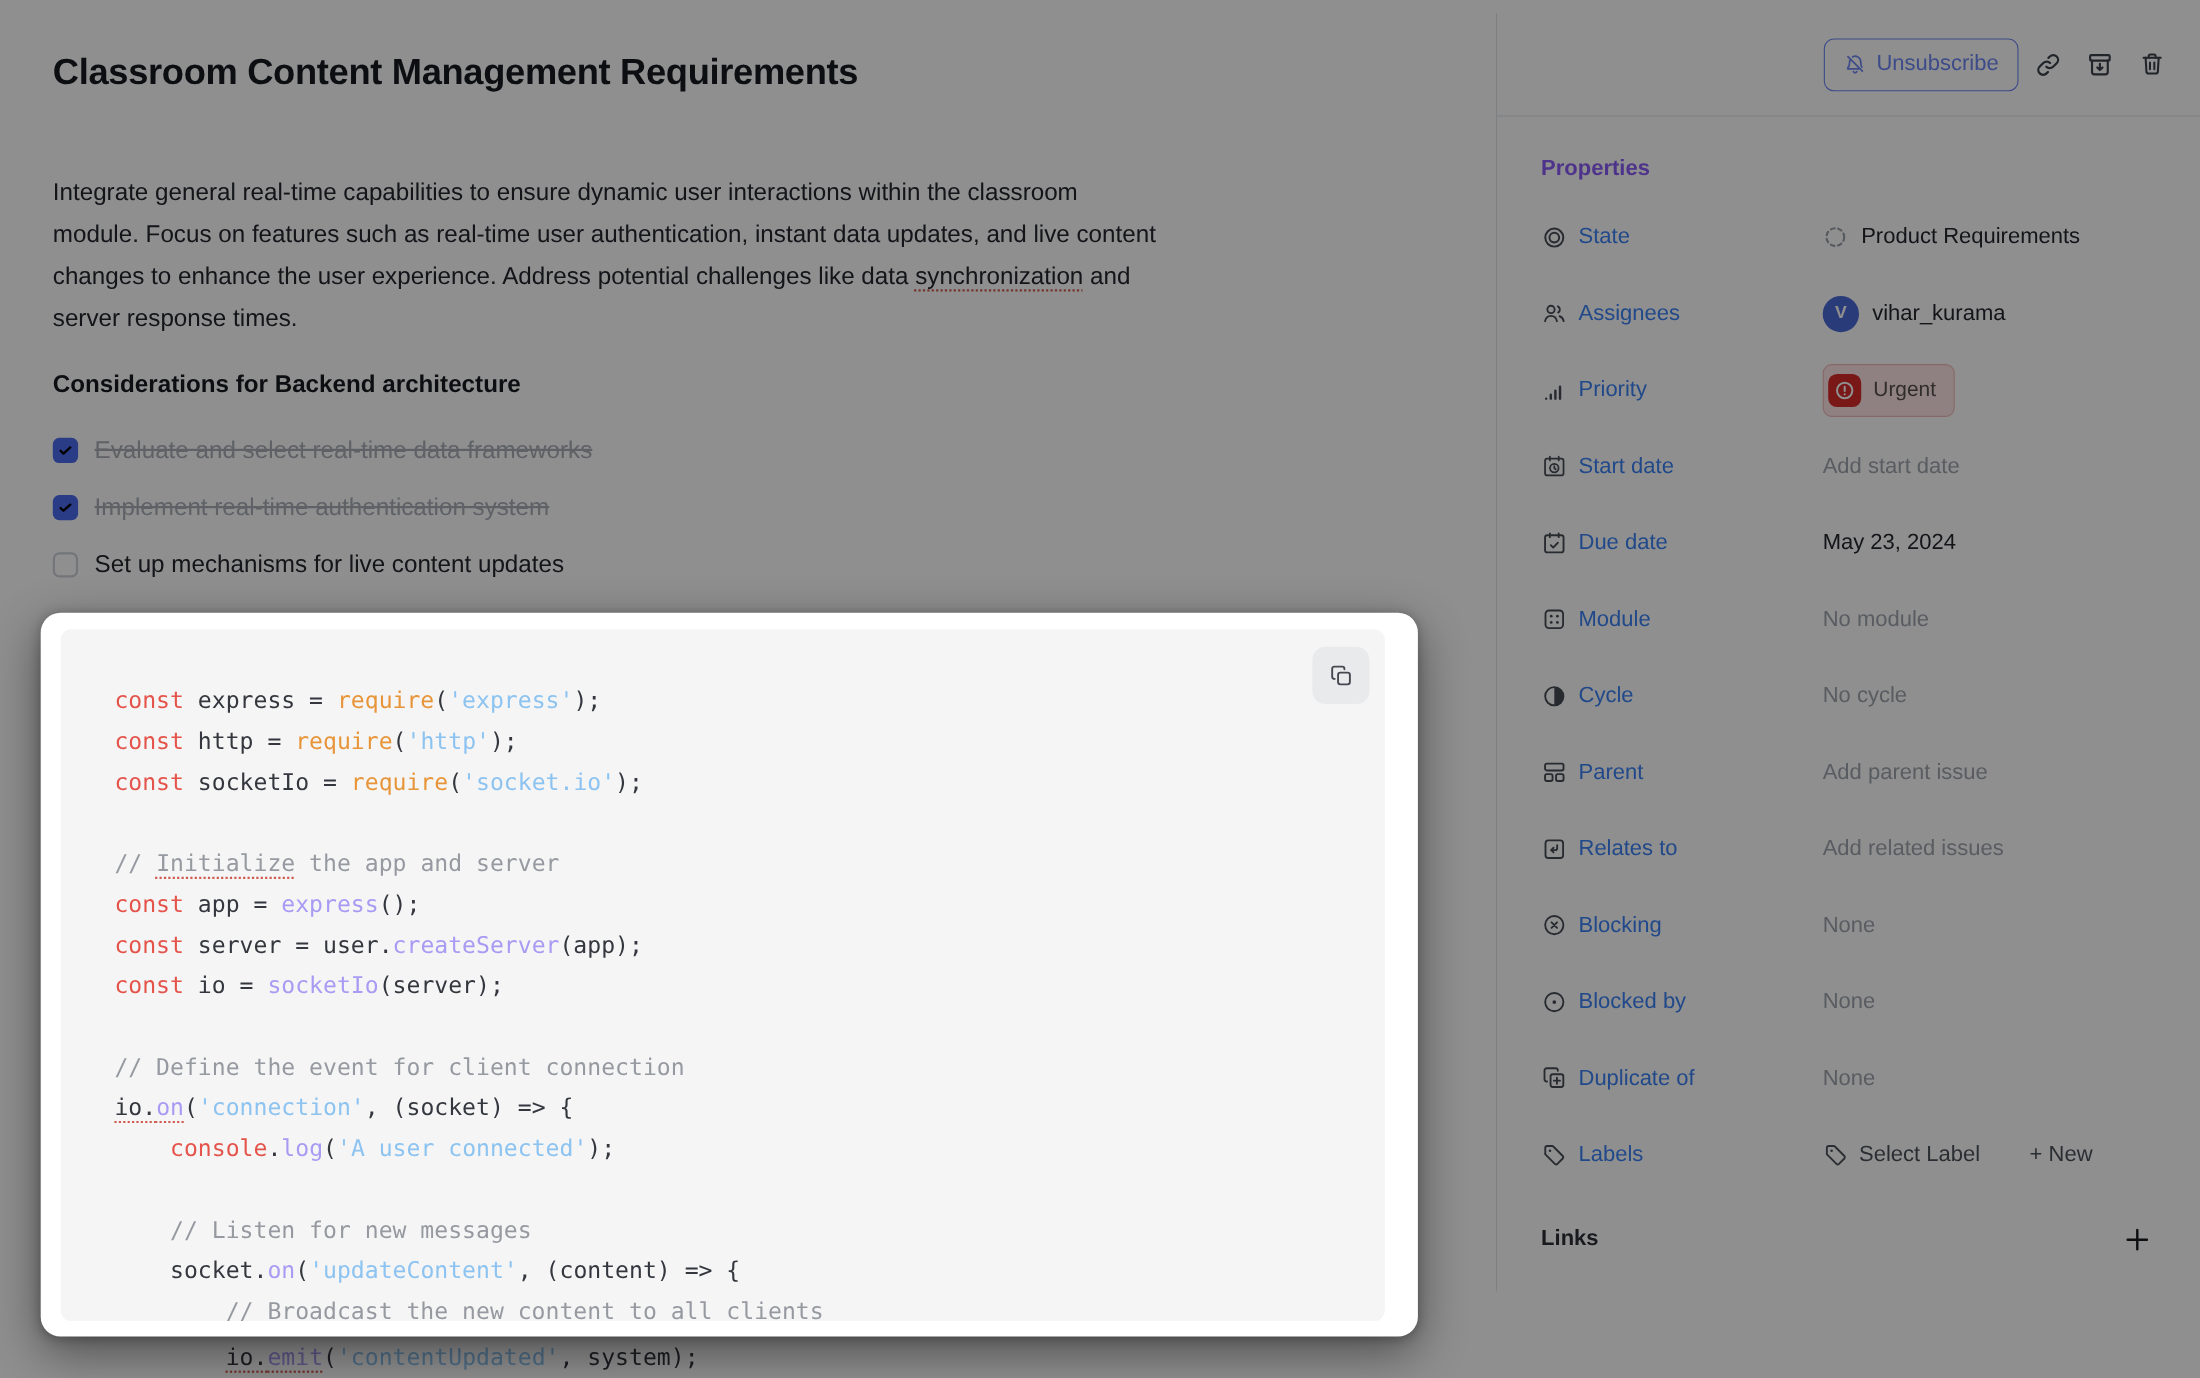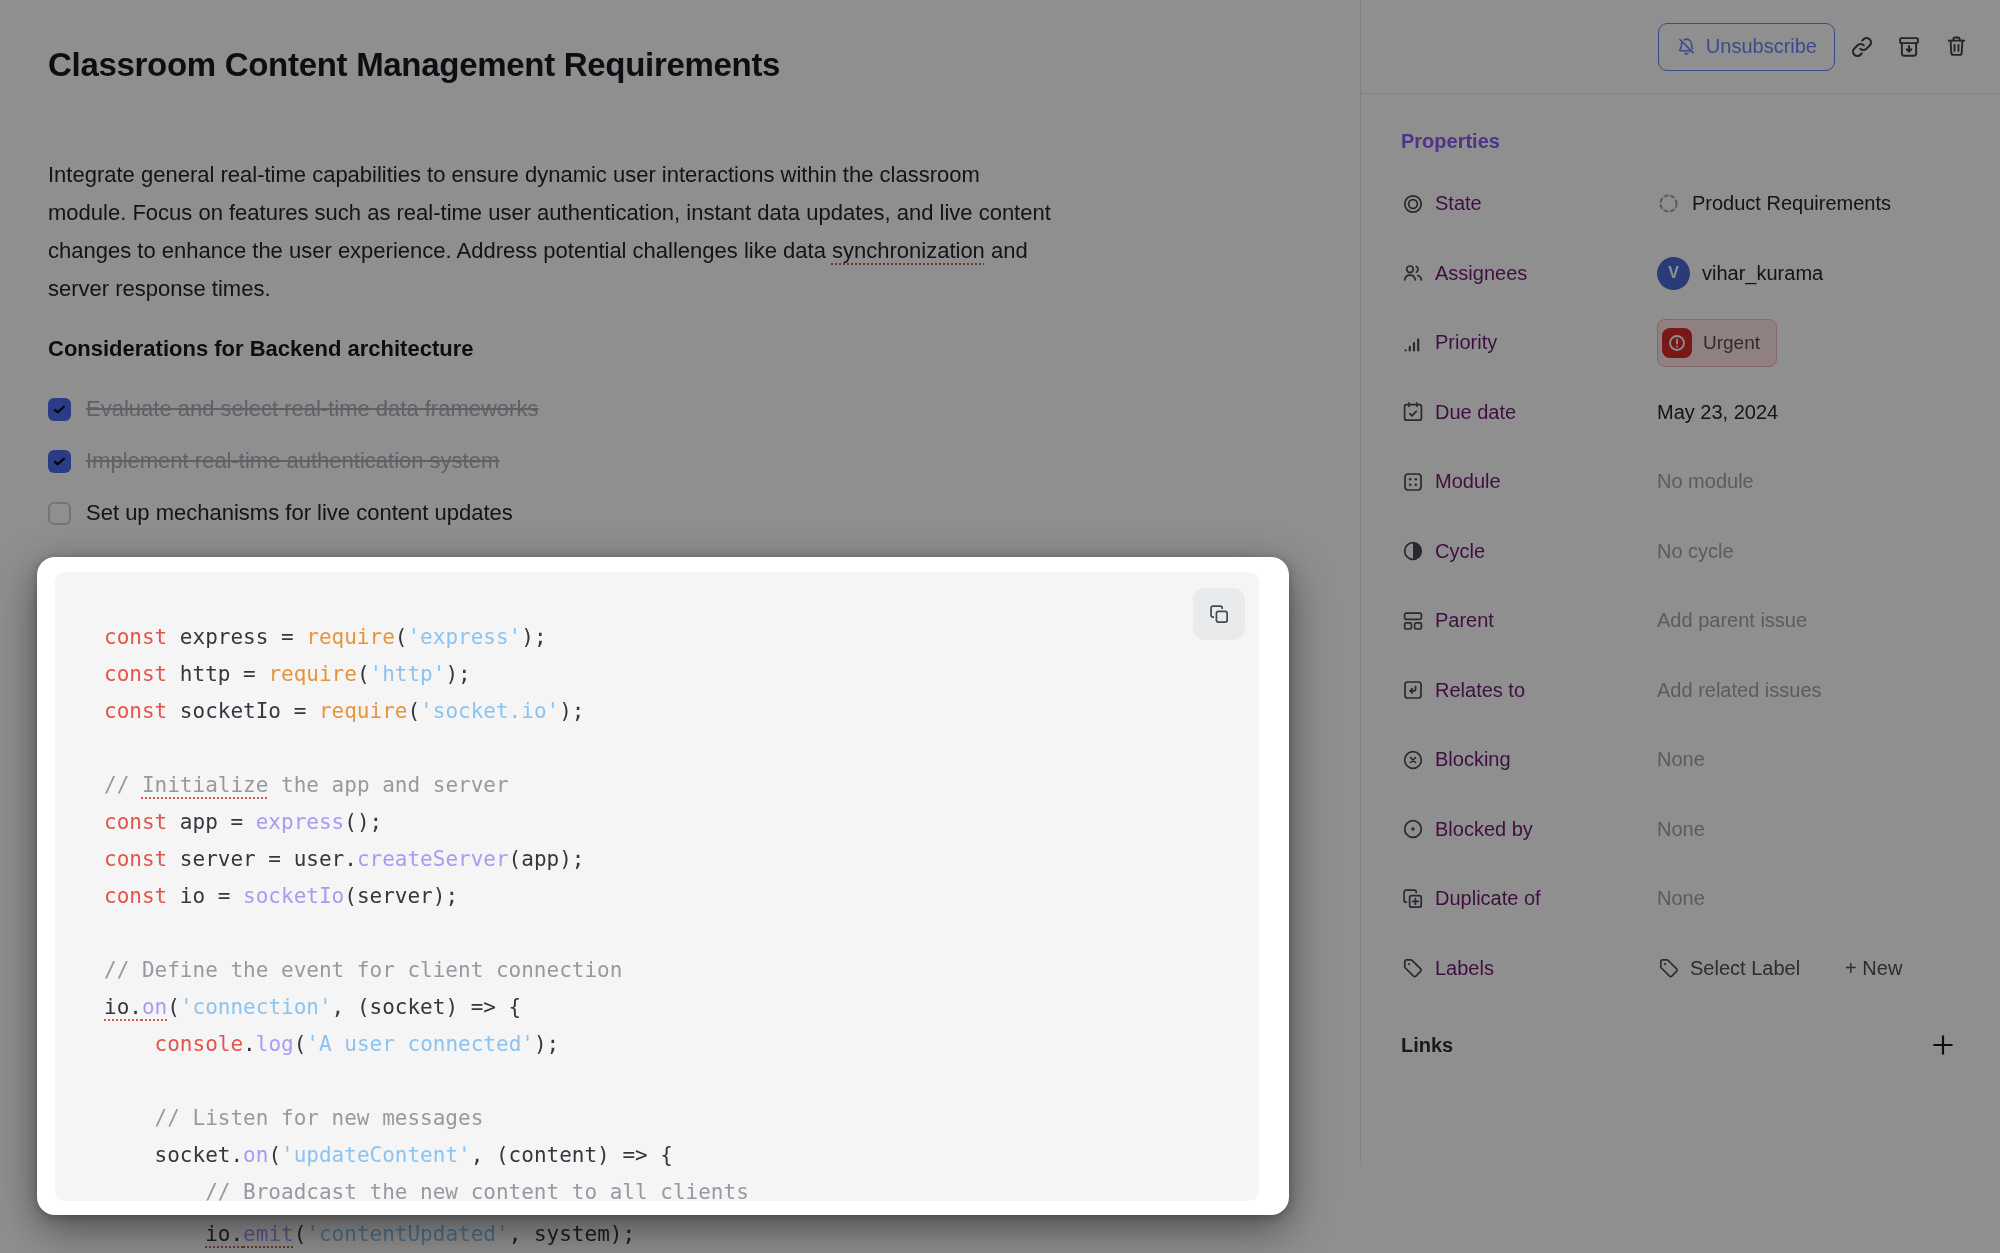--- a/index.html
+++ b/index.html
@@ -38,35 +38,35 @@
   .code-body{position:absolute;left:49px;top:47px;right:10px;
              font-family:"DejaVu Sans Mono",monospace;font-size:21px;line-height:37px;}
   .code-line{white-space:pre;min-height:37px;}
   .tk-kw{color:var(--code-kw);} .tk-fn{color:var(--code-fn);} .tk-str{color:var(--code-str);}
   .tk-call{color:var(--code-call);} .tk-cm{color:var(--code-cm);} .tk-pl{color:var(--code-pl);}
   
   .code-overflow{position:absolute;left:104px;top:1216px;z-index:1;
                  font-family:"DejaVu Sans Mono",monospace;font-size:21px;line-height:37px;white-space:pre;}
 
   
-  .sidebar{position:absolute;left:1360px;top:0;width:640px;height:1162px;box-sizing:border-box;
+  .sidebar{position:absolute;left:1360px;top:12px;width:640px;height:1162px;box-sizing:border-box;
            border-left:1px solid #e3e5e9;background:#ffffff;z-index:1;}
   .action-bar{height:94px;box-sizing:border-box;border-bottom:1px solid #e3e5e9;
               display:flex;align-items:center;justify-content:flex-end;padding-right:24px;}
   .unsubscribe-btn{height:48px;display:flex;align-items:center;gap:9px;padding:0 17px;
                    border:1.5px solid var(--accent-blue-soft);border-radius:9px;background:transparent;
                    color:var(--accent-blue-soft);font-size:20px;font-weight:500;
                    font-family:"Liberation Sans",sans-serif;cursor:pointer;}
   .bar-icon{width:40px;height:40px;margin-left:7px;display:flex;align-items:center;justify-content:center;
             color:#3c4148;cursor:pointer;}
   .props{padding:0 40px;}
   .props-heading{margin-top:36px;font-size:20px;font-weight:600;color:#8b5cf6;}
   .prop-rows{margin-top:16px;}
   .prop-row{height:69.5px;display:flex;align-items:center;}
-  .prop-label{width:256px;display:flex;align-items:center;gap:10px;color:#701a75;font-size:20px;}
+  .prop-label{width:256px;display:flex;align-items:center;gap:10px;color:#3b82f6;font-size:20px;}
   .prop-label .icon{color:#474c55;}
   .prop-value{display:flex;align-items:center;gap:12px;font-size:20px;color:#23262e;cursor:pointer;}
   .prop-value.placeholder{color:#9fa4ad;}
   .avatar{width:33px;height:33px;border-radius:50%;background:var(--avatar-blue);color:#fff;
           display:flex;align-items:center;justify-content:center;font-size:16px;font-weight:700;}
   .urgent-chip{height:38px;display:flex;align-items:center;gap:11px;padding:4px 16px 4px 4px;
                box-sizing:content-box;background:var(--urgent-bg);border:1px solid var(--urgent-border);
                border-radius:8px;cursor:pointer;}
   .urgent-chip .sq{width:30px;height:30px;border-radius:8px;background:var(--urgent-red);
                    display:flex;align-items:center;justify-content:center;color:#fff;}
@@ -209,20 +209,36 @@
                   <circle cx="12" cy="15.8" r="1.05" fill="currentColor" stroke="none"></circle>
                 </svg>
               </span>
               <span class="txt">Urgent</span>
             </span>
           </div>
         </div>
         <div class="prop-row">
           <div class="prop-label">
             <span class="icon ">
+              <svg width="24" height="24" viewBox="0 0 24 24" fill="none" stroke="currentColor" stroke-width="1.6" stroke-linecap="round" stroke-linejoin="round">
+                <rect x="3.6" y="5" width="16.8" height="15.2" rx="2"></rect>
+                <path d="M8 3.2V6.6M16 3.2V6.6"></path>
+                <circle cx="12" cy="13.5" r="3.9"></circle>
+                <path d="M12 11.8v1.9l1.3.9"></path>
+              </svg>
+            </span>
+            <span>Start date</span>
+          </div>
+          <div class="prop-value placeholder">
+            <span>Add start date</span>
+          </div>
+        </div>
+        <div class="prop-row">
+          <div class="prop-label">
+            <span class="icon ">
               <svg width="24" height="24" viewBox="0 0 24 24" fill="none" stroke="currentColor" stroke-width="1.7" stroke-linecap="round" stroke-linejoin="round">
                 <rect x="3.6" y="4.6" width="16.8" height="15.6" rx="2"></rect>
                 <path d="M8 2.9V6.3M16 2.9V6.3"></path>
                 <path d="m8.8 13.6 2.2 2.2 4.2-4.4"></path>
               </svg>
             </span>
             <span>Due date</span>
           </div>
           <div class="prop-value">
             <span>May 23, 2024</span>

